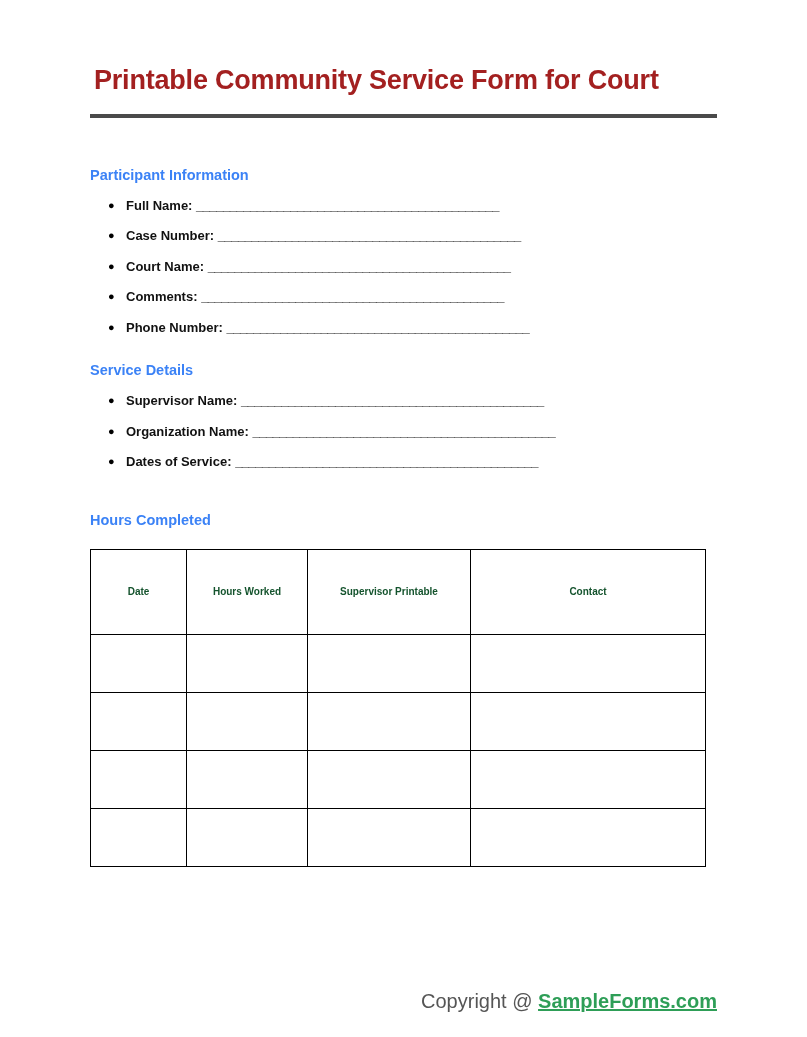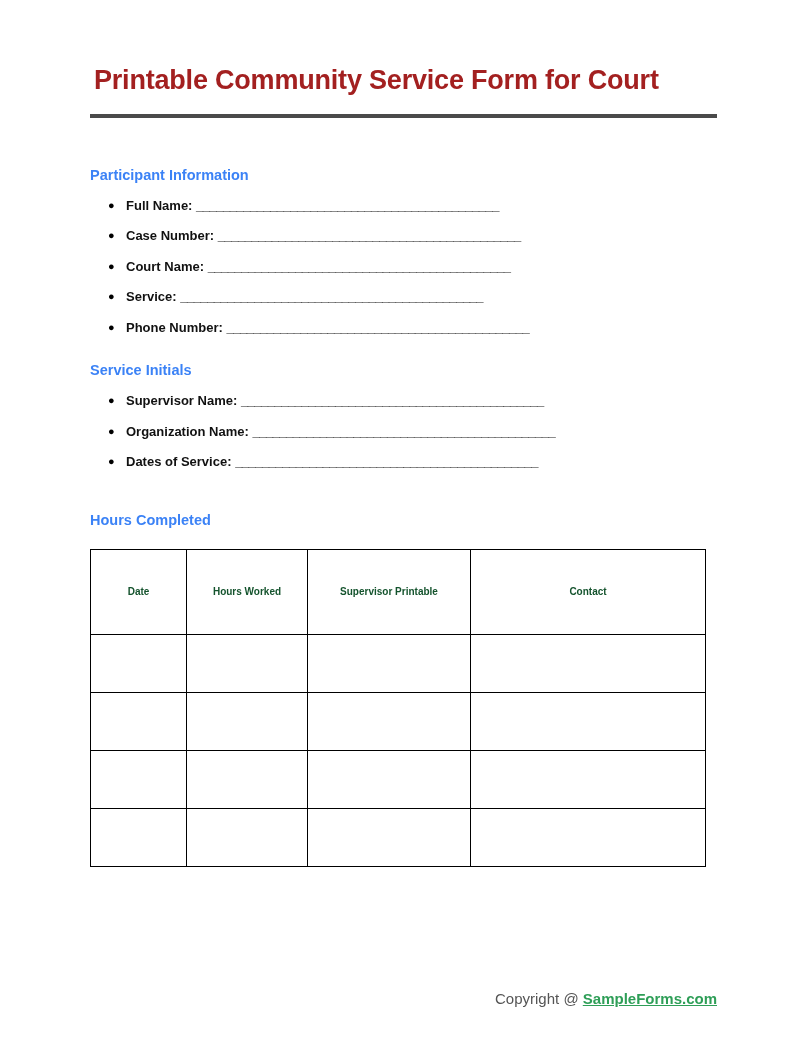--- a/index.html
+++ b/index.html
@@ -108,21 +108,21 @@
   .col-hours { width: 120px; }
   .col-init { width: 162px; }
   .col-comments { width: 234px; }
 
   .footer {
     position: absolute;
     left: 0;
     top: 990px;
     width: 717px;
     text-align: right;
-    font-size: 15px;
+    font-size: 20px;
     color: #555555;
     font-family: "Liberation Sans", sans-serif;
   }
   .footer .brand {
     color: #2e9e57;
     font-weight: bold;
     text-decoration: underline;
   }
 </style>
 </head>
@@ -142,30 +142,30 @@
       </li>
       <li>
         <span>Case Number:</span>
         <span class="blank">_____________________________________________</span>
       </li>
       <li>
         <span>Court Name:</span>
         <span class="blank">_____________________________________________</span>
       </li>
       <li>
-        <span>Service:</span>
+        <span>Comments:</span>
         <span class="blank">_____________________________________________</span>
       </li>
       <li>
         <span>Phone Number:</span>
         <span class="blank">_____________________________________________</span>
       </li>
     </ul>
 
-    <h2 class="section-heading s2">Service Initials</h2>
+    <h2 class="section-heading s2">Service Details</h2>
     <ul class="field-list">
       <li>
         <span>Supervisor Name:</span>
         <span class="blank">_____________________________________________</span>
       </li>
       <li>
         <span>Organization Name:</span>
         <span class="blank">_____________________________________________</span>
       </li>
       <li>

